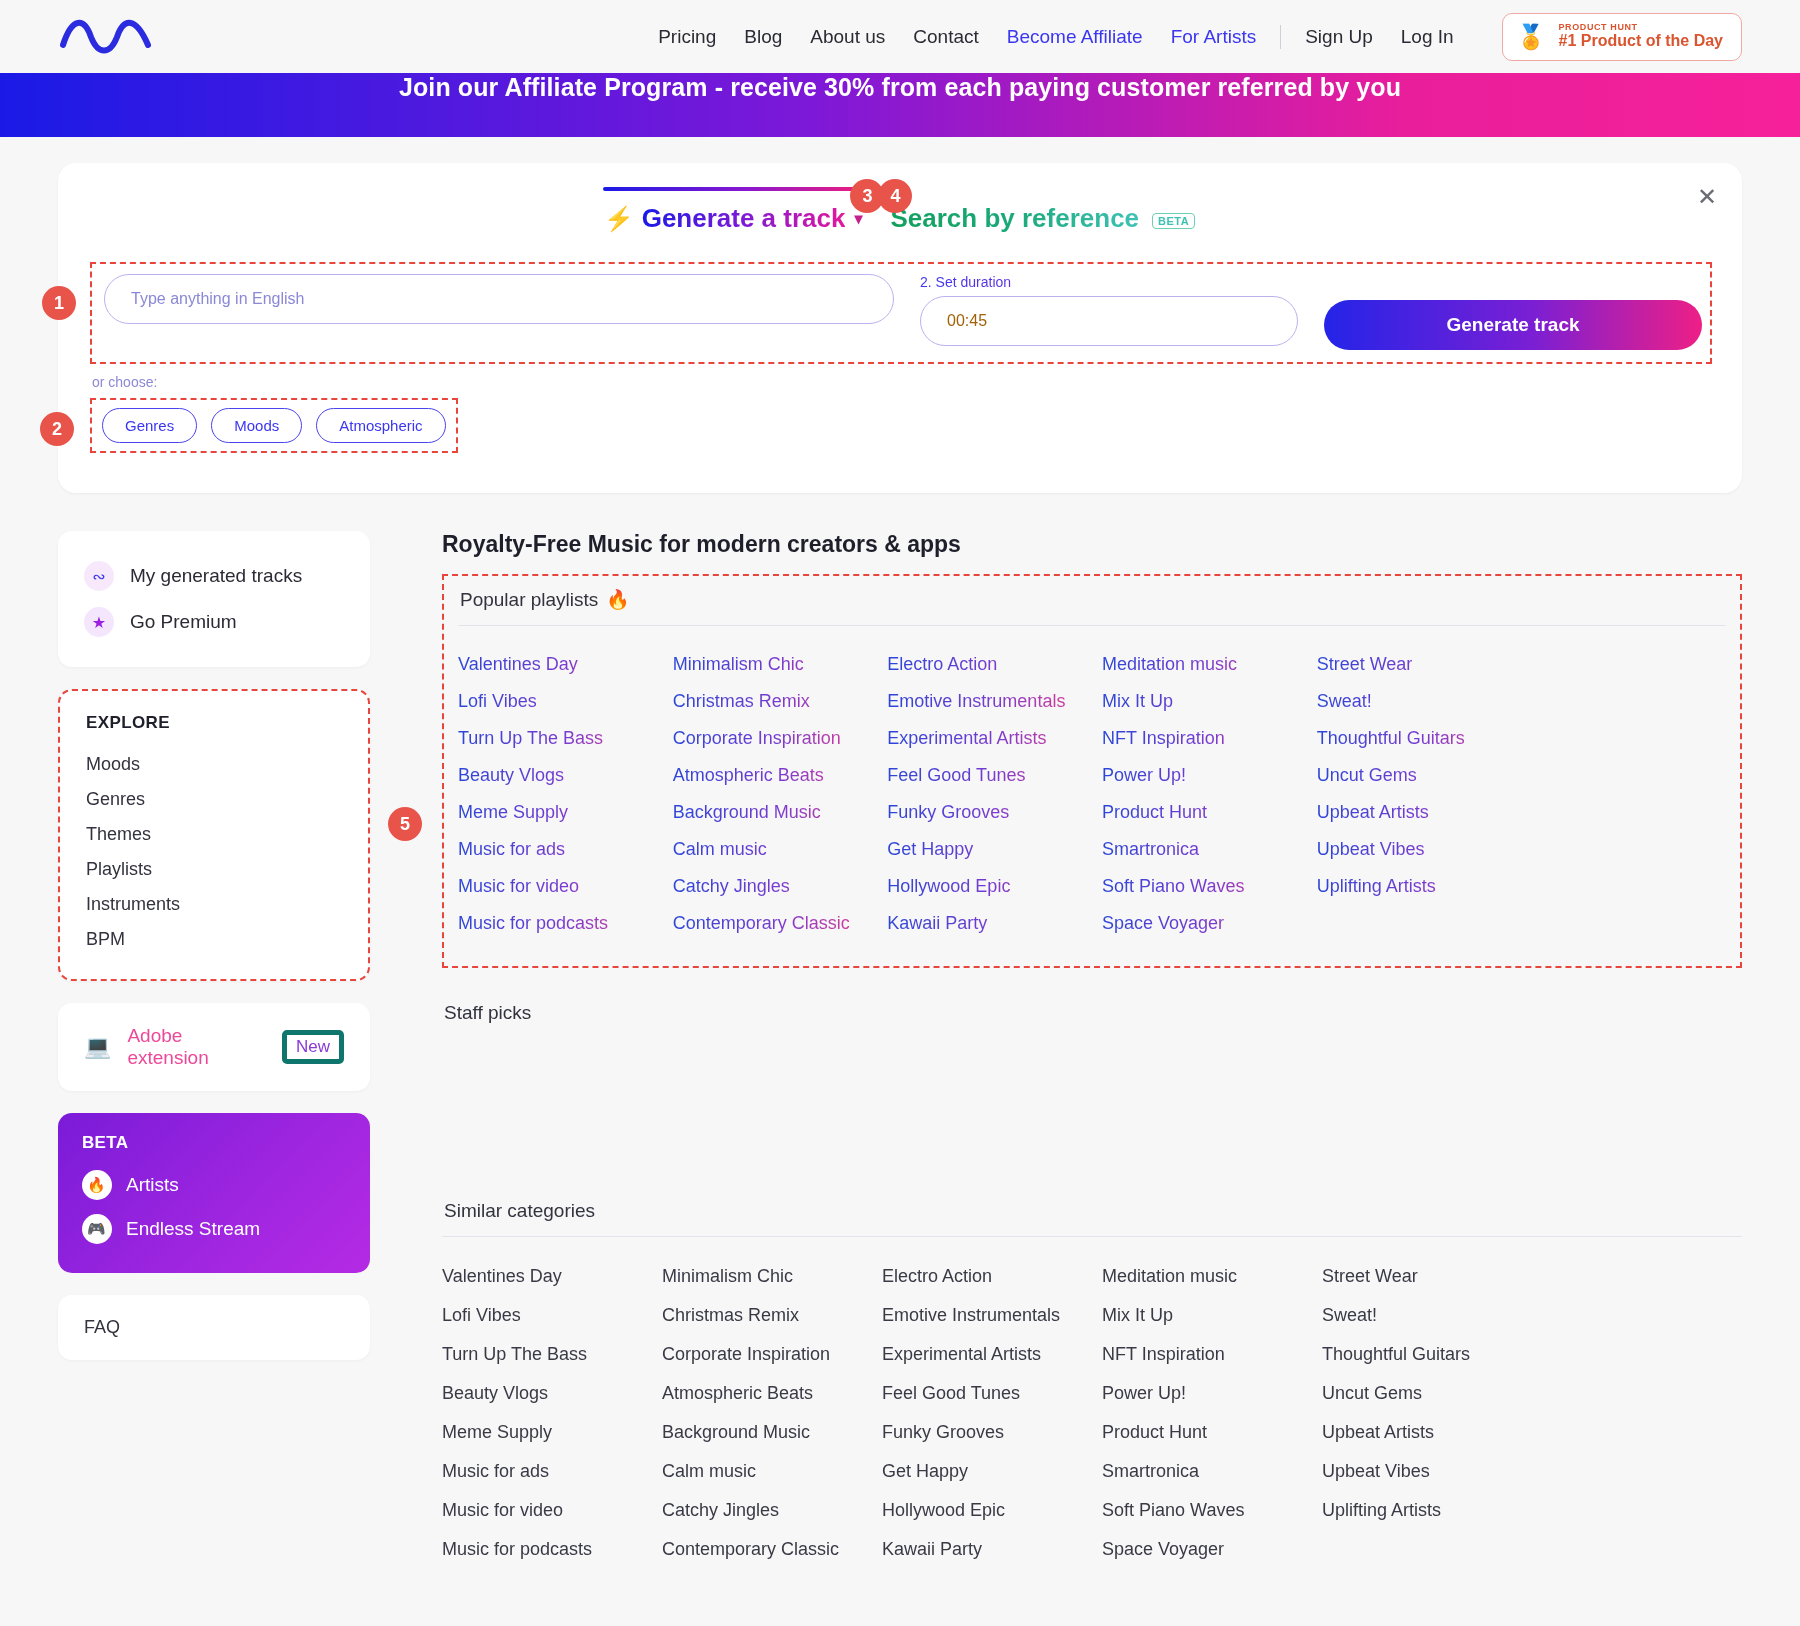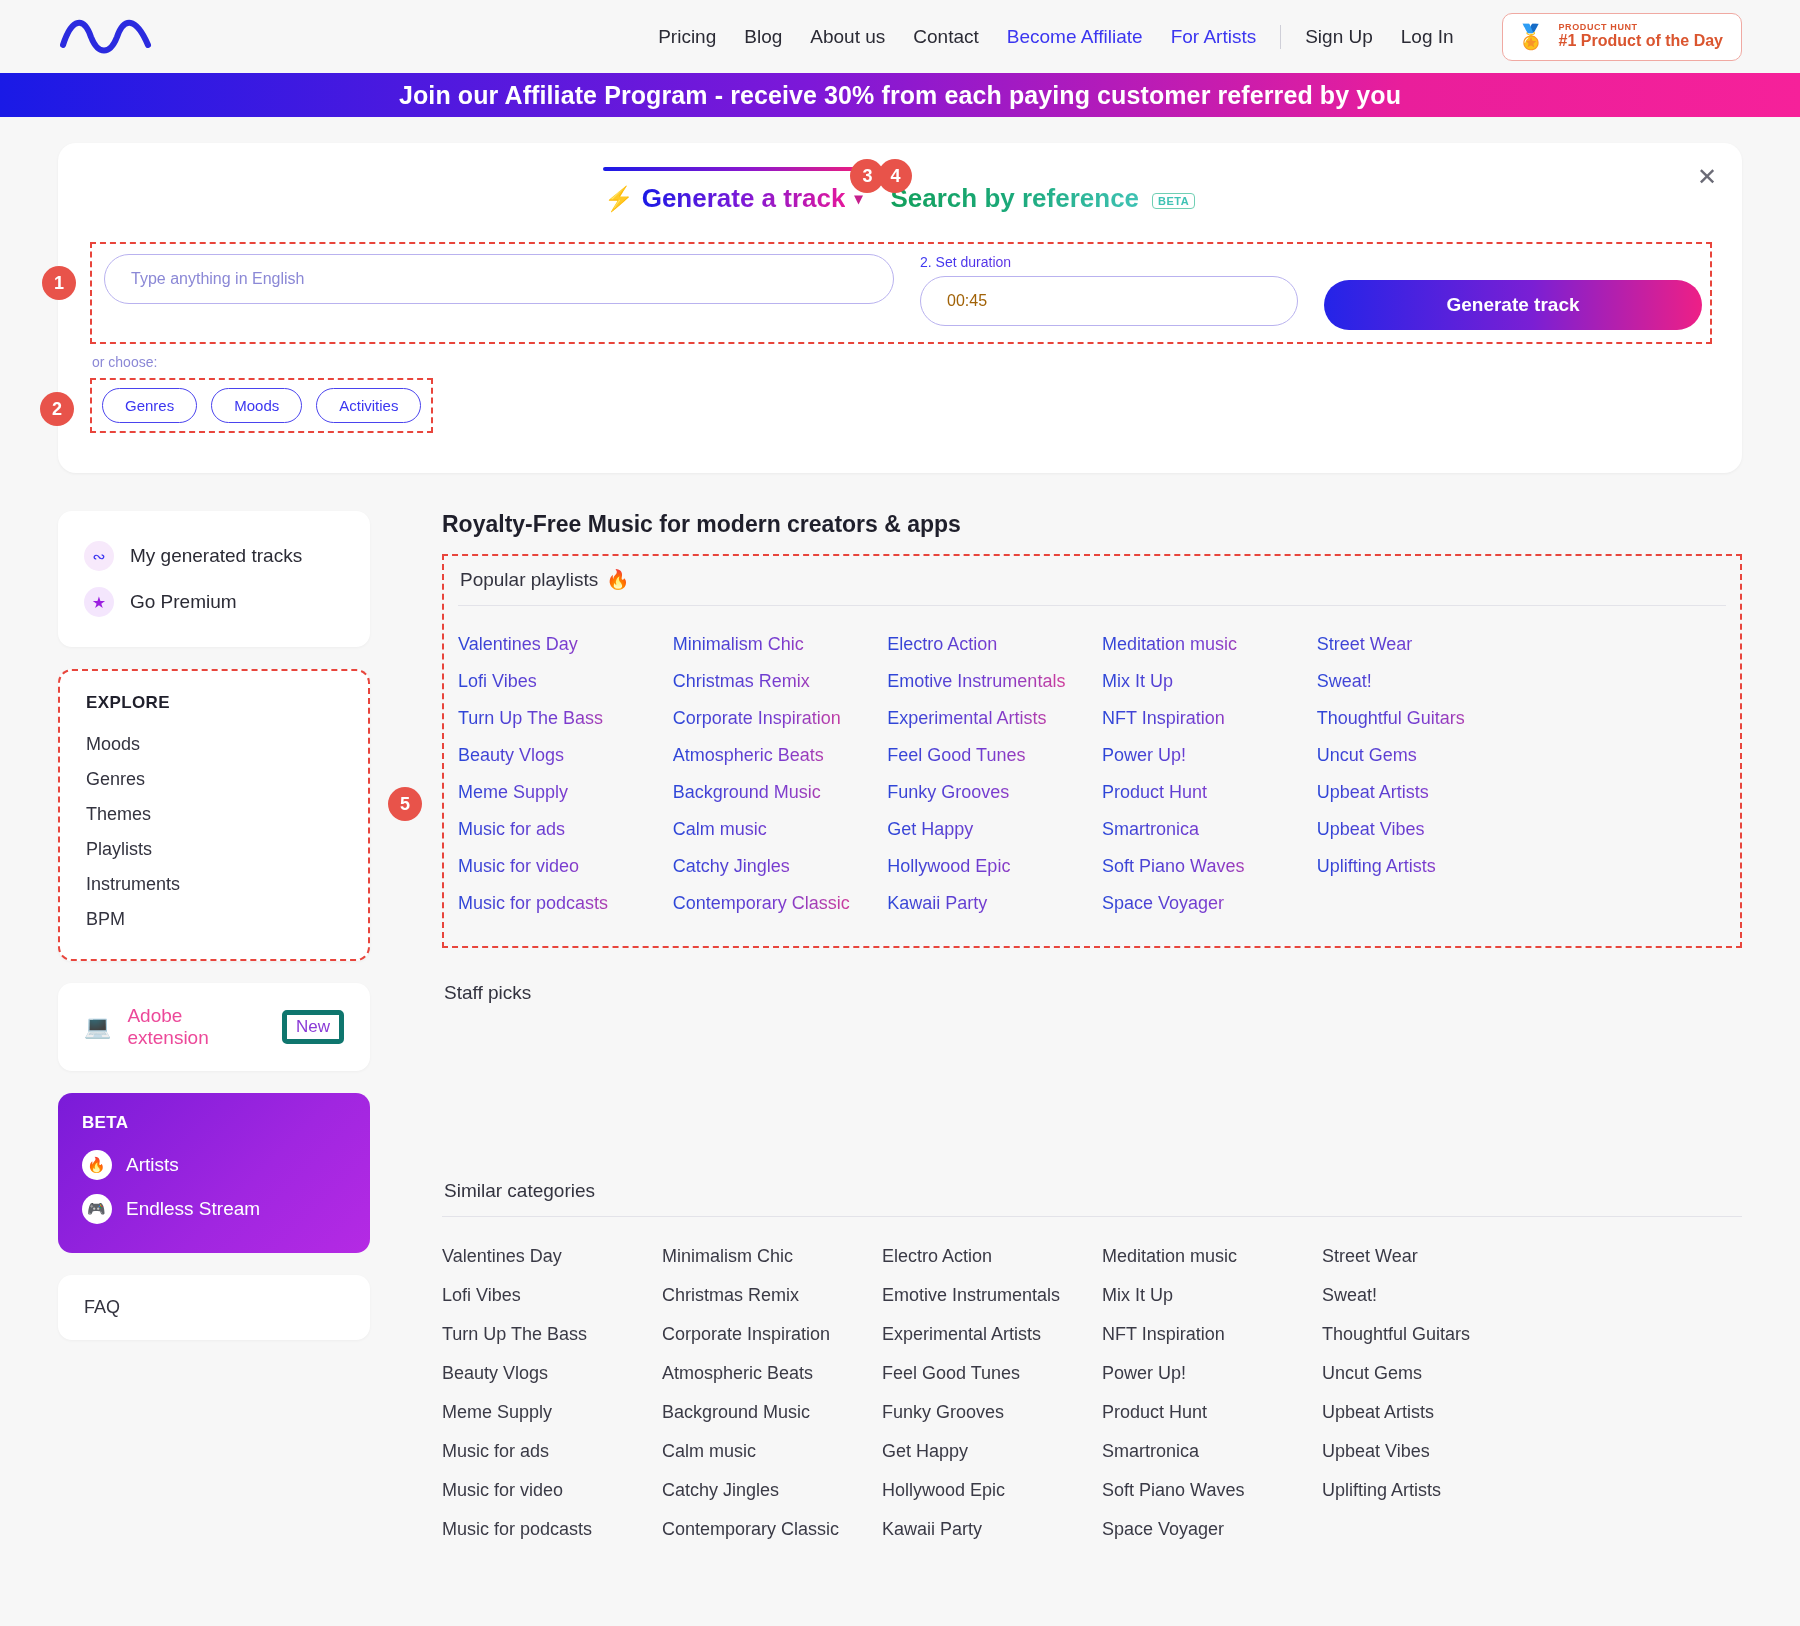--- a/index.html
+++ b/index.html
@@ -63,24 +63,24 @@
   }
   .ph-main {
     font-size: 16px;
     color: #da552f;
     font-weight: bold;
     line-height: 1.15;
   }
 
   
   .banner {
-    height: 44px;
+    height: 64px;
     background: linear-gradient(90deg, #1a1ae6 0%, #7d18d8 45%, #e91e9b 78%, #f6219a 100%);
     display: flex;
-    align-items: center;
+    align-items: flex-start;
     justify-content: center;
     color: #fff;
     font-size: 25px;
     font-weight: bold;
     letter-spacing: 0.1px;
   }
 
   
   .gen-wrap { padding: 0 58px; }
   .gen-panel {
@@ -448,21 +448,21 @@
         <button class="gen-btn">Generate track</button>
       </div>
     </div>
 
     <div class="orchoose">or choose:</div>
 
     <div class="chips-wrap">
       <div class="marker" style="top:12px; left:-52px;">2</div>
       <div class="chip">Genres</div>
       <div class="chip">Moods</div>
-      <div class="chip">Activities</div>
+      <div class="chip">Atmospheric</div>
     </div>
   </div>
 </div>
 
 <div class="content">
 
   <div class="sidebar">
 
     <div class="card">
       <div class="side-item">

